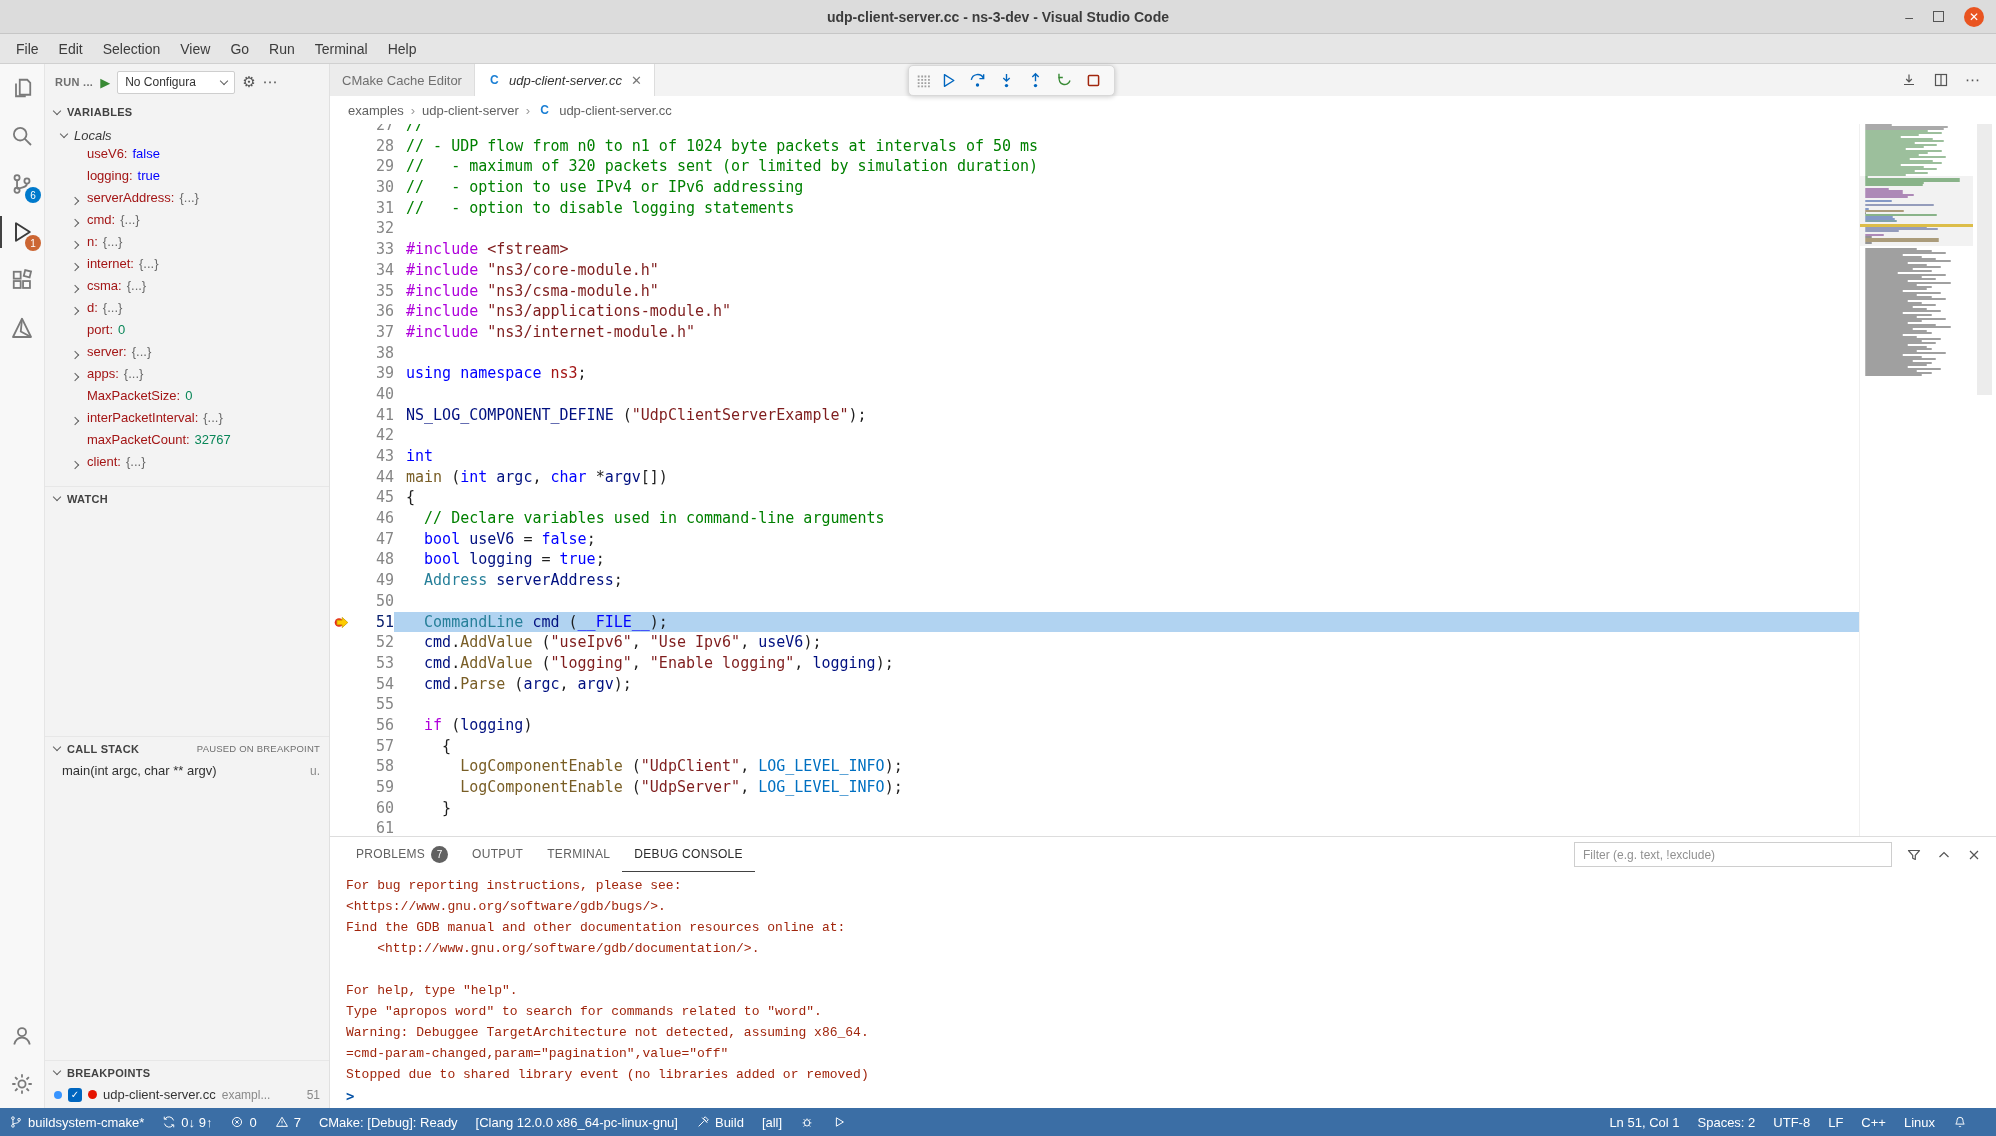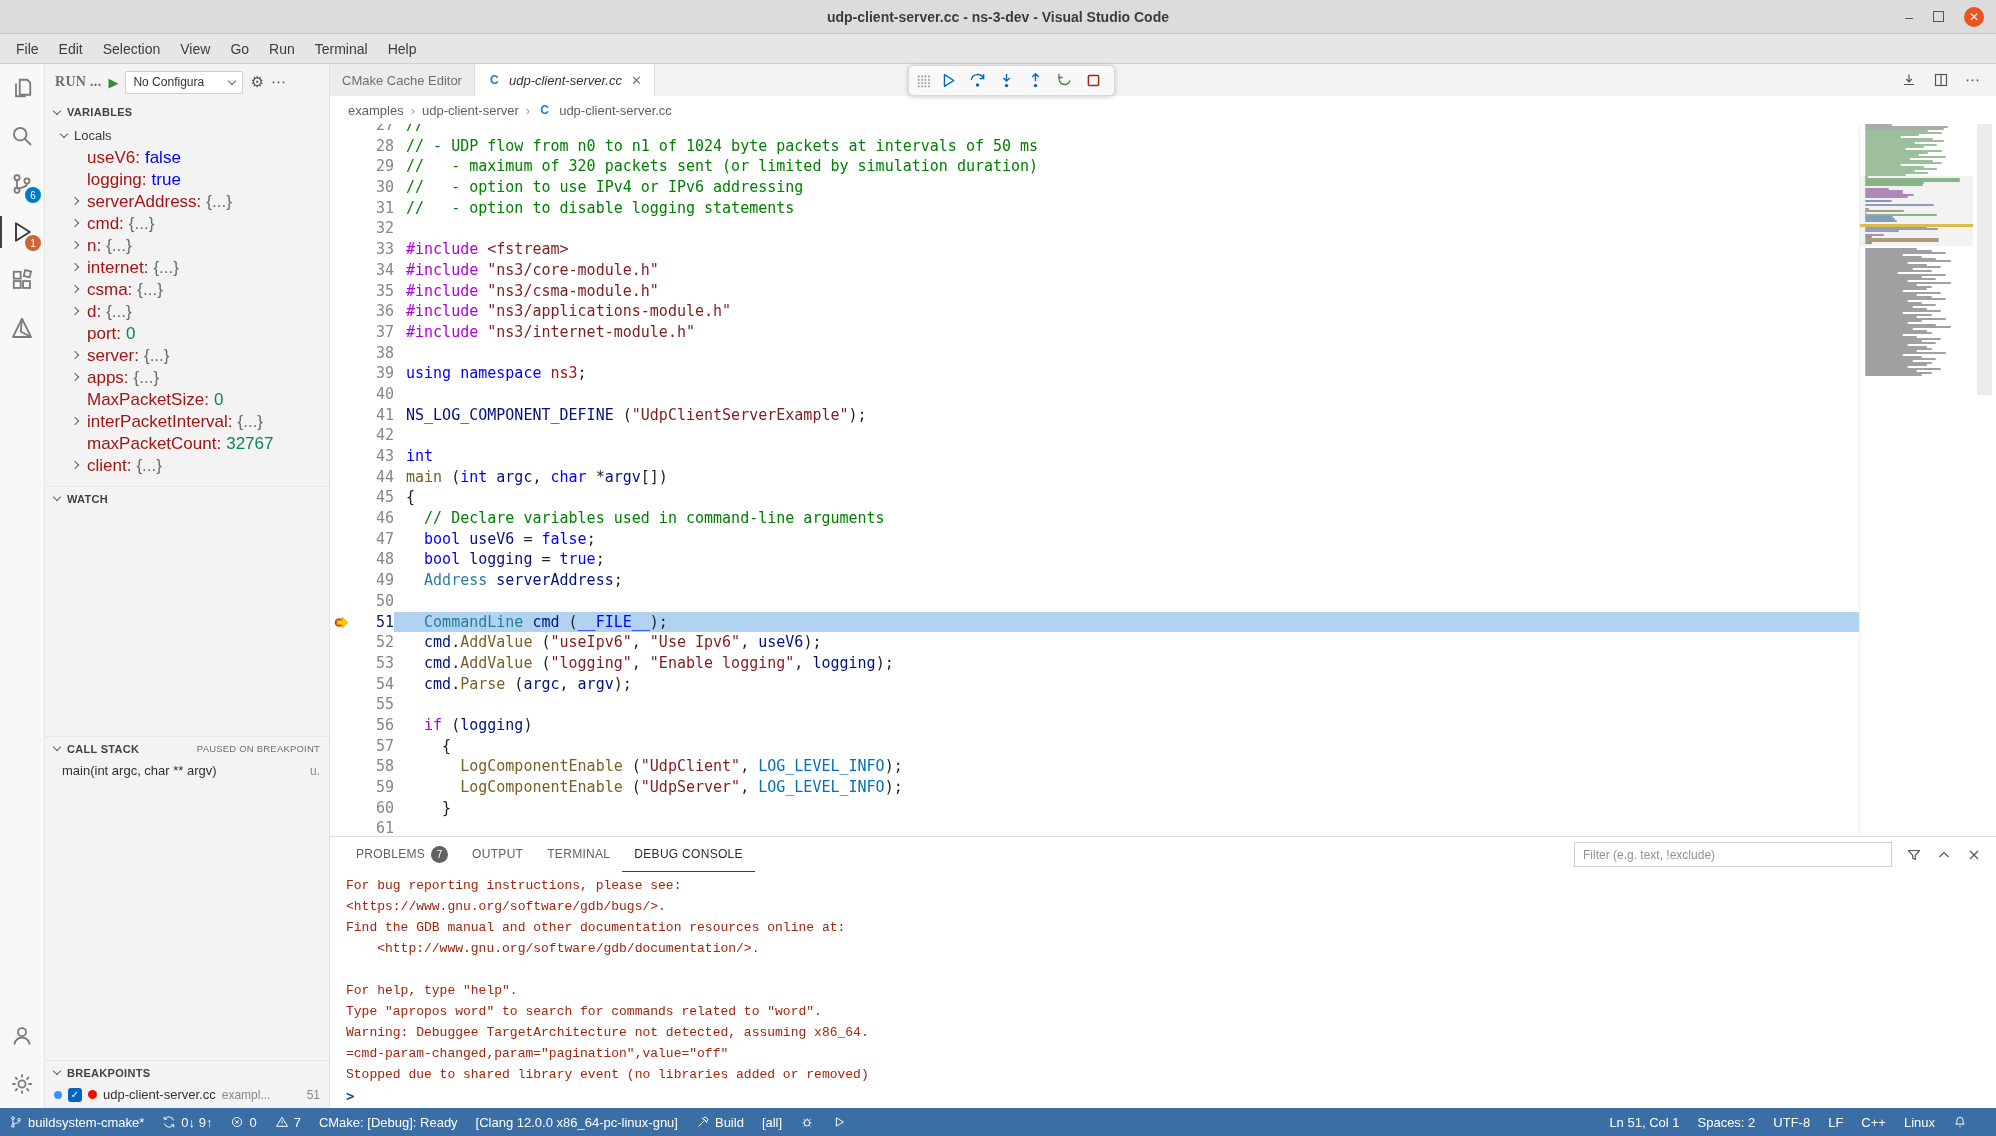--- a/index.html
+++ b/index.html
@@ -26,30 +26,30 @@
   .act-spacer { flex:1; }
   .act-item { height:48px; display:flex; align-items:center; justify-content:center; position:relative; color:#7a7a7a; }
   .act-item.active { color:#3b3b3b; }
   .act-item.active::before { content:''; position:absolute; left:0; top:8px; bottom:8px; width:2px; background:#424242; }
   .act-item .icon svg { width:24px; height:24px; display:block; }
   .act-badge { position:absolute; right:3px; bottom:5px; min-width:16px; height:16px; border-radius:9px; color:#fff; font-size:10px; display:flex; align-items:center; justify-content:center; padding:0 3px; }
 
   
   .sidebar { width:285px; background:#f3f3f3; border-right:1px solid #e0e0e0; display:flex; flex-direction:column; overflow:hidden; }
   .run-bar { height:36px; display:flex; align-items:center; padding:0 10px; gap:7px; flex:none; }
-  .run-label { font-size:14px; font-weight:bold; color:#6f6f6f; letter-spacing:.3px; white-space:nowrap;font-family:Liberation Serif, serif; }
+  .run-label { font-size:11px; font-weight:bold; color:#6f6f6f; letter-spacing:.3px; white-space:nowrap; }
   .run-play { color:#388a34; font-size:13px; }
   .config-select { height:23px; width:118px; background:#fff; border:1px solid #cecece; border-radius:2px; font-size:12px; color:#333; display:flex; align-items:center; justify-content:space-between; padding:0 7px; white-space:nowrap; overflow:hidden; }
   .icon-btn { color:#555; font-size:15px; }
   .chev { display:inline-block; width:6px; height:6px; border-right:1.3px solid #616161; border-bottom:1.3px solid #616161; flex:none; }
   .chev.open { transform:rotate(45deg); margin-top:-3px; }
   .chev.right { transform:rotate(-45deg); }
   .section-header { height:24px; display:flex; align-items:center; gap:7px; padding:0 9px; font-size:11px; font-weight:bold; color:#424242; letter-spacing:.3px; border-top:1px solid #e7e7e7; flex:none; }
-  .tree-row { height:22px; display:flex; align-items:center; gap:7px; padding-left:16px; font-size:13px; color:#3b3b3b; flex:none; }
-  .var-row { height:22px; display:flex; align-items:flex-end; padding-left:42px; position:relative; font-size:17px; white-space:nowrap; flex:none; }
+  .tree-row { height:22px; display:flex; align-items:center; gap:7px; padding-left:16px; font-size:13px; color:#3b3b3b; flex:none;font-style:italic; }
+  .var-row { height:22px; display:flex; align-items:flex-start; padding-left:42px; position:relative; font-size:13px; white-space:nowrap; flex:none; }
   .var-row .chev { position:absolute; left:27px; top:8px; }
   .vname { color:#a31515; }
   .vval { margin-left:5px; }
   .vval.bool { color:#0000ff; }
   .vval.num  { color:#098658; }
   .vval.obj  { color:#6b6b6b; }
   .watch-body { height:226px; flex:none; }
   .paused-badge { margin-left:auto; font-size:9.5px; font-weight:normal; color:#6f6f6f; letter-spacing:.2px; }
   .frame-row { display:flex; align-items:center; padding:3px 9px 3px 17px; font-size:13px; color:#303030; flex:none; }
   .frame-file { margin-left:auto; color:#8a8a8a; font-size:12px; }

